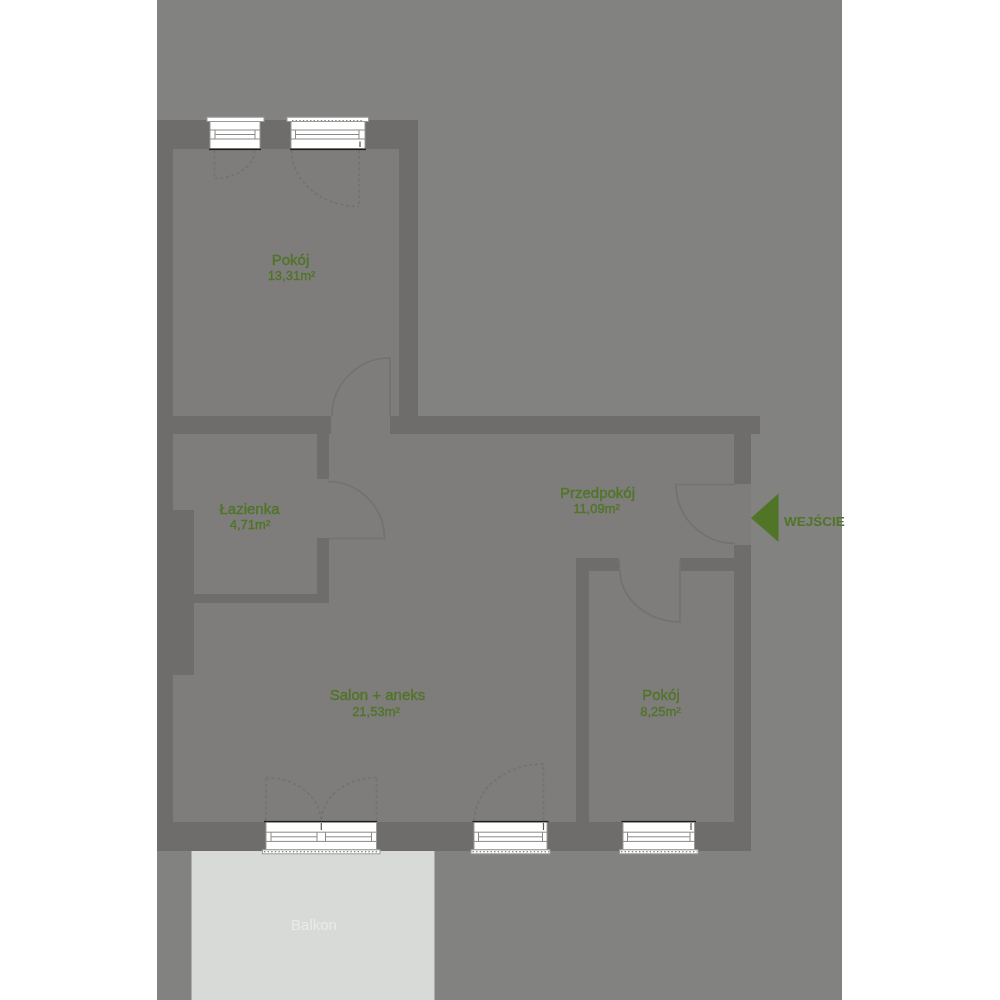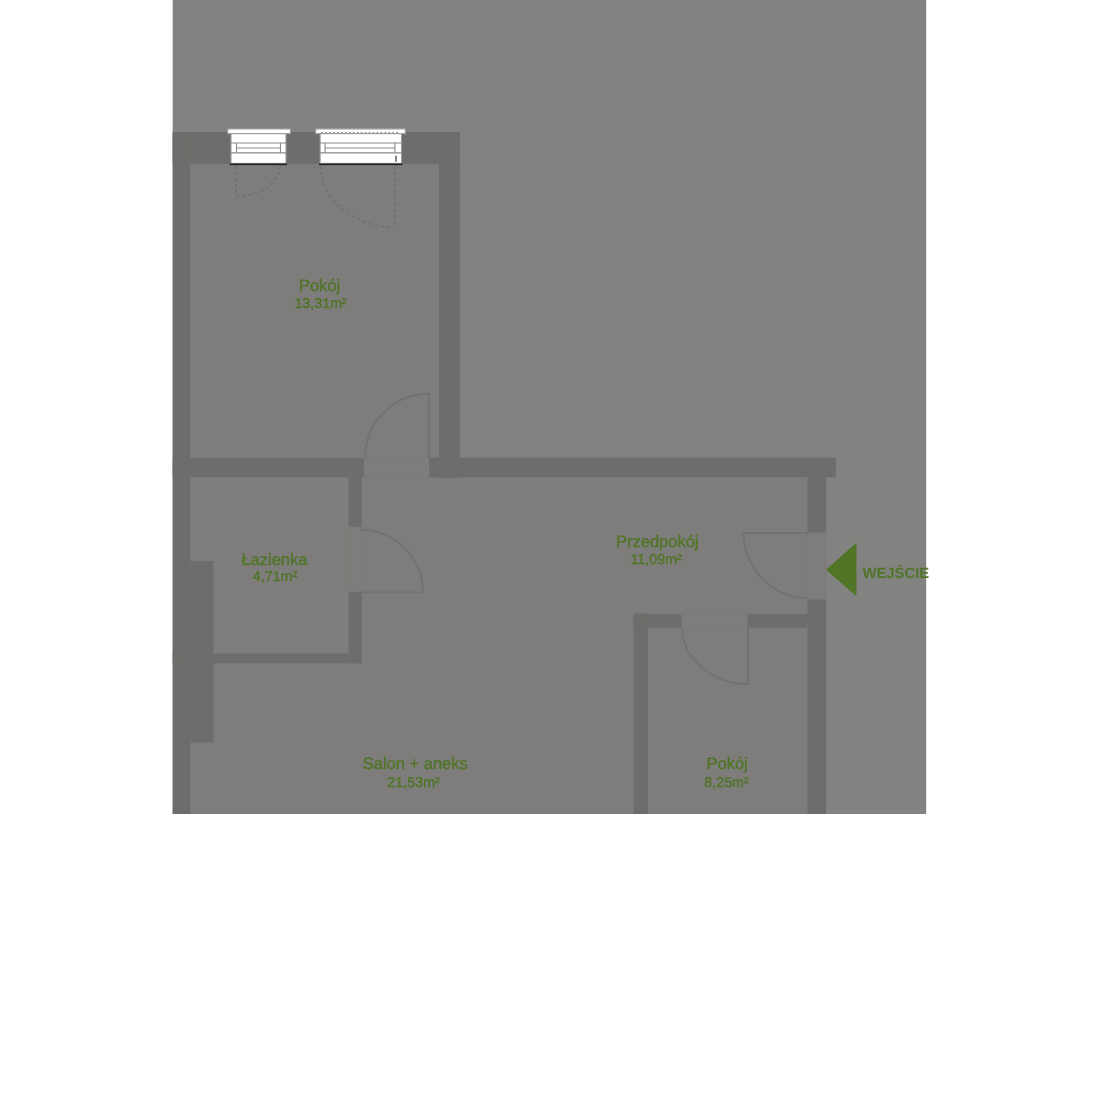--- a/index.html
+++ b/index.html
@@ -1,16 +1,16 @@
 <!DOCTYPE html>
 <html><head>
 <meta charset="utf-8">
 <style>
   html,body{margin:0;padding:0;background:#ffffff;}
-  #wrap{width:1000px;height:740px;position:relative;overflow:hidden;}
+  #wrap{width:1000px;height:1000px;position:relative;overflow:hidden;}
   svg{display:block;}
   text{font-family:"Liberation Sans", sans-serif;}
 </style>
 </head>
 <body>
 <div id="wrap">
 <svg width="1000" height="1000" viewBox="0 0 1000 1000">
 
   <rect x="0" y="0" width="1000" height="1000" fill="#ffffff"></rect>
 

